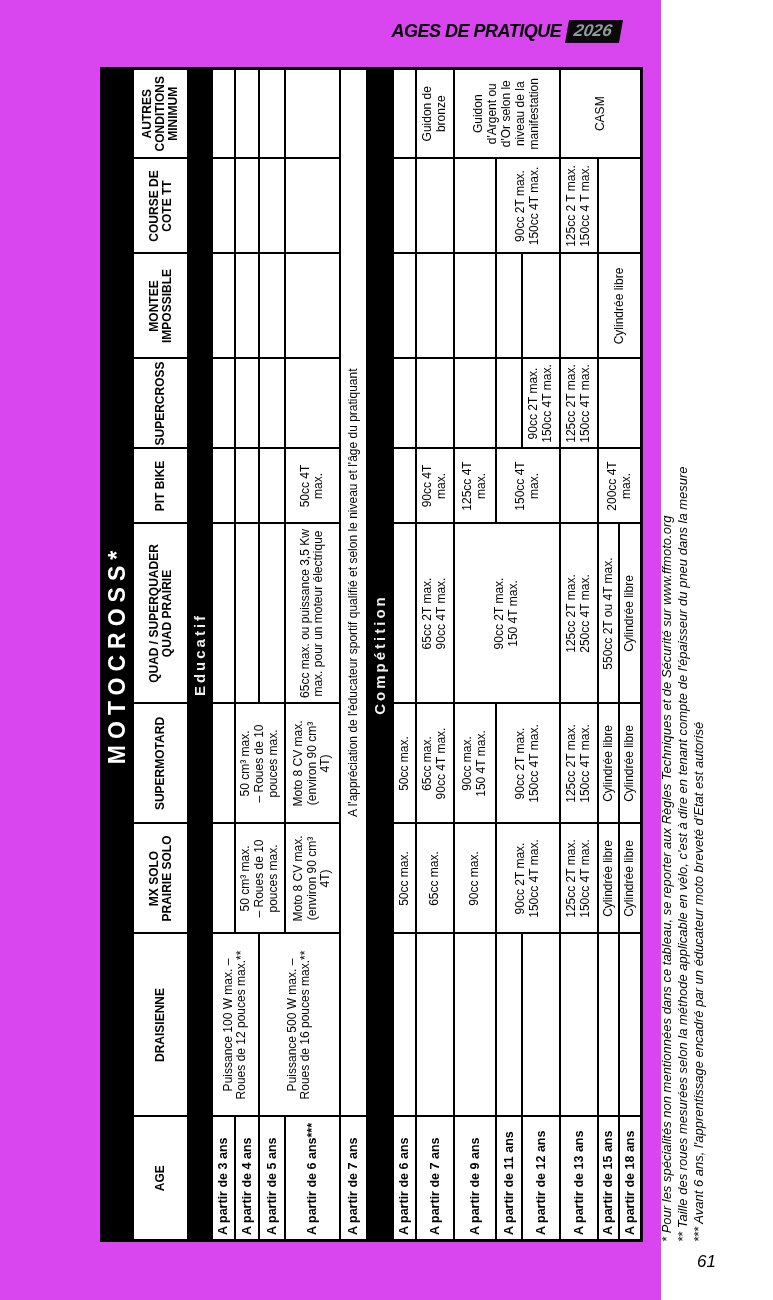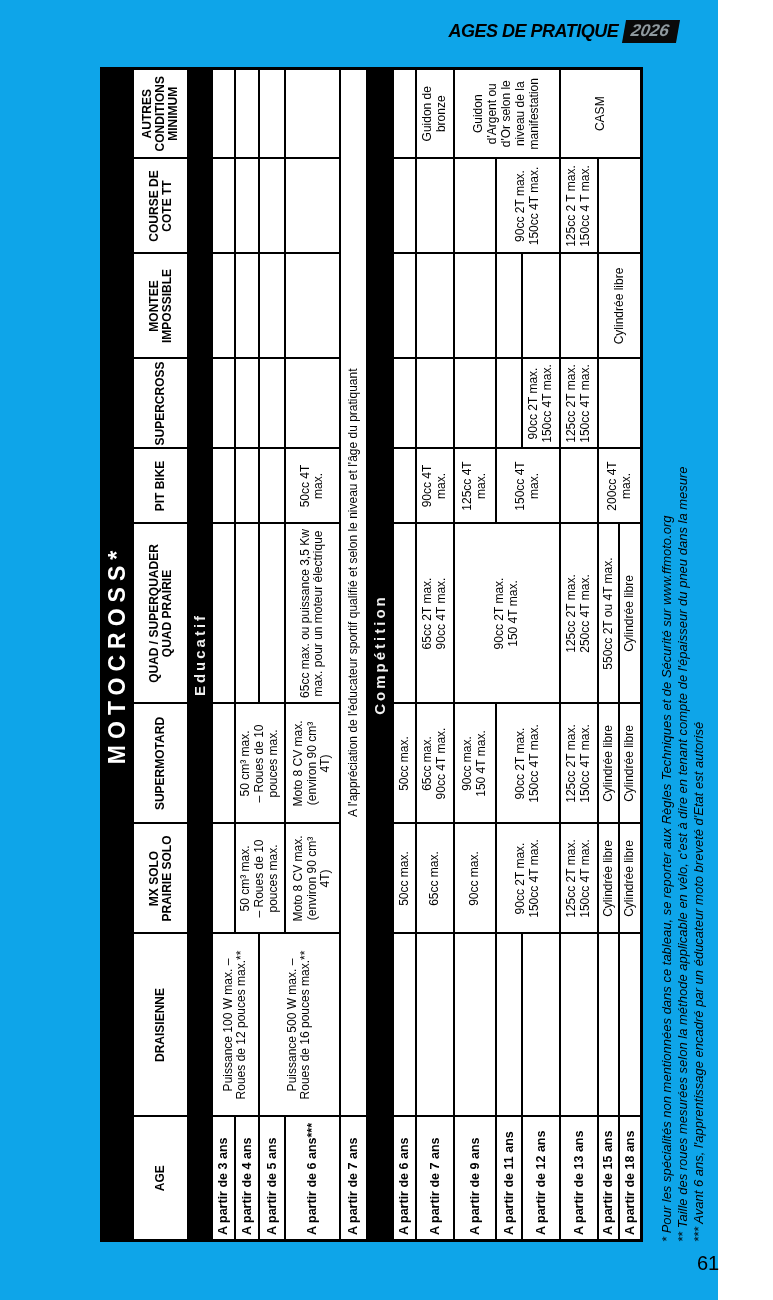--- a/index.html
+++ b/index.html
@@ -1,17 +1,17 @@
 <!DOCTYPE html>
 <html><head>
 <meta charset="utf-8">
 <style>
   html,body{margin:0;padding:0;width:773px;height:1300px;overflow:hidden;background:#fff;
     font-family:"Liberation Sans", sans-serif;color:#000;}
-  .page{position:relative;width:718px;height:1300px;background:#0ea5e9;}
+  .page{position:relative;width:661px;height:1300px;background:#d946ef;}
 
   
   .page-header{position:absolute;top:20px;right:40px;display:flex;align-items:center;gap:6px;}
   .page-header .htitle{font-style:italic;font-weight:bold;font-size:18px;letter-spacing:-0.5px;white-space:nowrap;}
   .year-badge{background:#0a0a0a;color:#8f999e;font-style:italic;font-weight:bold;font-size:17px;
     padding:1px 9px 2px 7px;transform:skewX(-10deg);}
   .year-badge span{display:inline-block;transform:skewX(0deg);}
 
   
   .rot{position:absolute;left:100px;top:1242px;width:1176px;transform:rotate(-90deg);transform-origin:0 0;}
@@ -23,21 +23,21 @@
   .empty{background:#ececec;}
   .white-empty{background:#fff;}
   tr.title-row td{background:#000;color:#fff;font-weight:bold;font-size:23px;letter-spacing:6px;
     border:3px solid #000;white-space:nowrap;}
   tr.section-row td{background:#000;color:#f0f0f0;font-weight:bold;font-size:15px;letter-spacing:3px;}
   td.age{font-weight:bold;text-align:left;white-space:nowrap;font-size:12.5px;padding-left:4px;}
 
   .footnotes{margin-top:16px;font-style:italic;font-size:13px;line-height:16px;}
   .footnotes div{white-space:nowrap;}
 
-  .page-number{position:absolute;left:697px;top:1252px;font-size:20px;}
+  .page-number{position:absolute;left:697px;top:1252px;font-size:17px;font-style:italic;}
 </style>
 </head>
 <body>
 
 <div class="page">
 
   <div class="page-header">
     <span class="htitle">AGES DE PRATIQUE</span>
     <span class="year-badge"><span>2026</span></span>
   </div>

